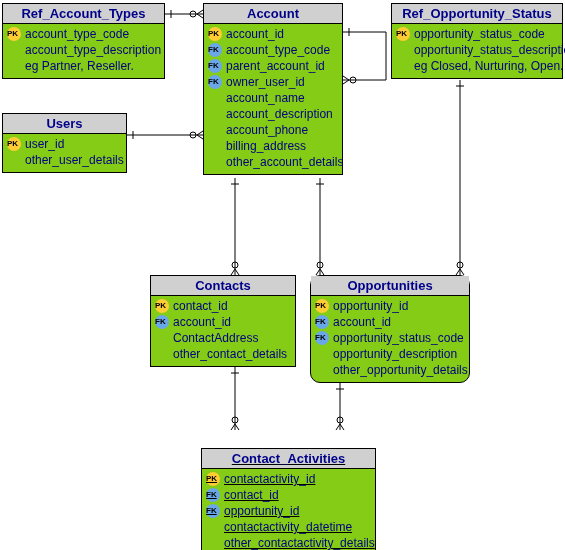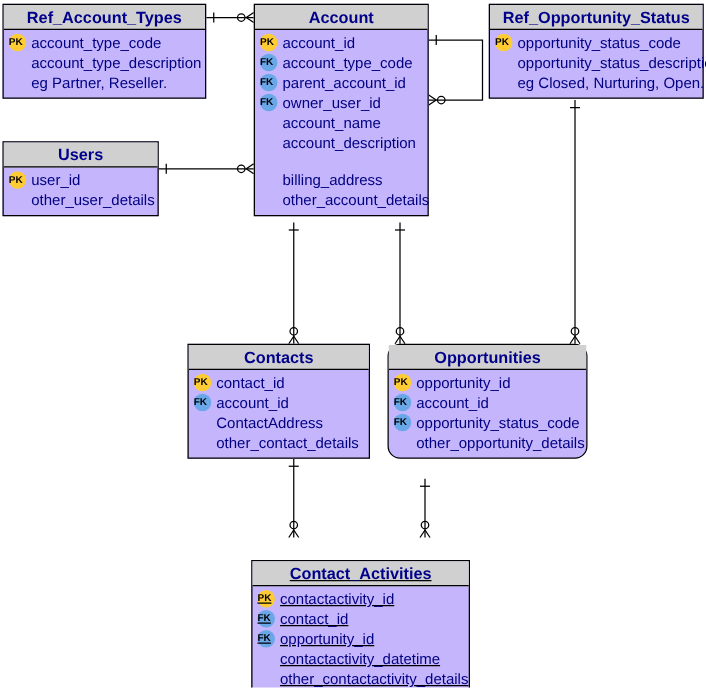--- a/index.html
+++ b/index.html
@@ -19,21 +19,21 @@
   }
   svg.connectors {
     position: absolute;
     left: 0; top: 0;
     width: 565px; height: 550px;
     pointer-events: none;
   }
   .entity {
     position: absolute;
     border: 1px solid #000;
-    background: #c4b5fd;
+    background: #84cc16;
     box-sizing: border-box;
   }
   .entity-header {
     background: #d0d0d0;
     text-align: center;
     font-weight: bold;
     color: #00008b;
     border-bottom: 1px solid #000;
     padding: 2px 4px;
     font-size: 13px;
@@ -166,20 +166,21 @@
     <div class="row">
           <span class="key none"></span>
           <span class="attr">account_name</span>
         </div>
     <div class="row">
           <span class="key none"></span>
           <span class="attr">account_description</span>
         </div>
     <div class="row">
           <span class="key none"></span>
+          <span class="attr">account_phone</span>
         </div>
     <div class="row">
           <span class="key none"></span>
           <span class="attr">billing_address</span>
         </div>
     <div class="row">
           <span class="key none"></span>
           <span class="attr">other_account_details</span>
         </div>
   </div>
@@ -249,20 +250,24 @@
     <div class="row">
           <span class="key fk">FK</span>
           <span class="attr">account_id</span>
         </div>
     <div class="row">
           <span class="key fk">FK</span>
           <span class="attr">opportunity_status_code</span>
         </div>
     <div class="row">
           <span class="key none"></span>
+          <span class="attr">opportunity_description</span>
+        </div>
+    <div class="row">
+          <span class="key none"></span>
           <span class="attr">other_opportunity_details</span>
         </div>
   </div>
 </div>
 
 <div class="entity" style="left:201px; top:448px; width:175px;text-decoration:underline;">
   <div class="entity-header">Contact_Activities</div>
   <div class="entity-body">
     <div class="row">
           <span class="key pk">PK</span>

